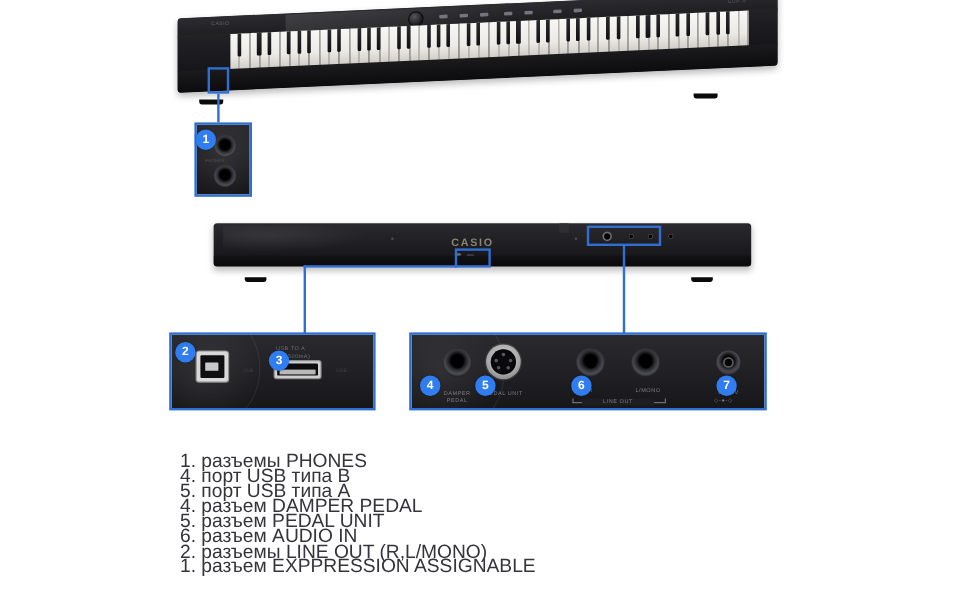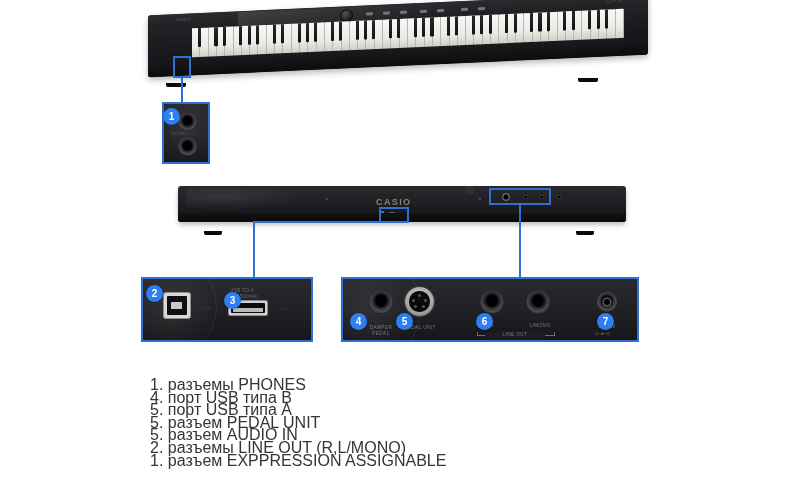--- a/index.html
+++ b/index.html
@@ -509,20 +509,21 @@
   <div class="badge" style="left:350px; top:313px;">4</div>
   <div class="badge" style="left:396px; top:313px;">5</div>
   <div class="badge" style="left:476px; top:313px;">6</div>
   <div class="badge" style="left:597px; top:313px;">7</div>
 
   <div id="legend">
     <ol>
       <li>1. разъемы PHONES</li>
       <li>4. порт USB типа B</li>
       <li>5. порт USB типа A</li>
+      <li>4. разъем DAMPER PEDAL</li>
       <li>5. разъем PEDAL UNIT</li>
-      <li>5. разъем AUDIO IN</li>
+      <li>6. разъем AUDIO IN</li>
       <li>2. разъемы LINE OUT (R,L/MONO)</li>
       <li>1. разъем EXPPRESSION ASSIGNABLE</li>
     </ol>
   </div>
 
 </div>
 
 </body></html>

